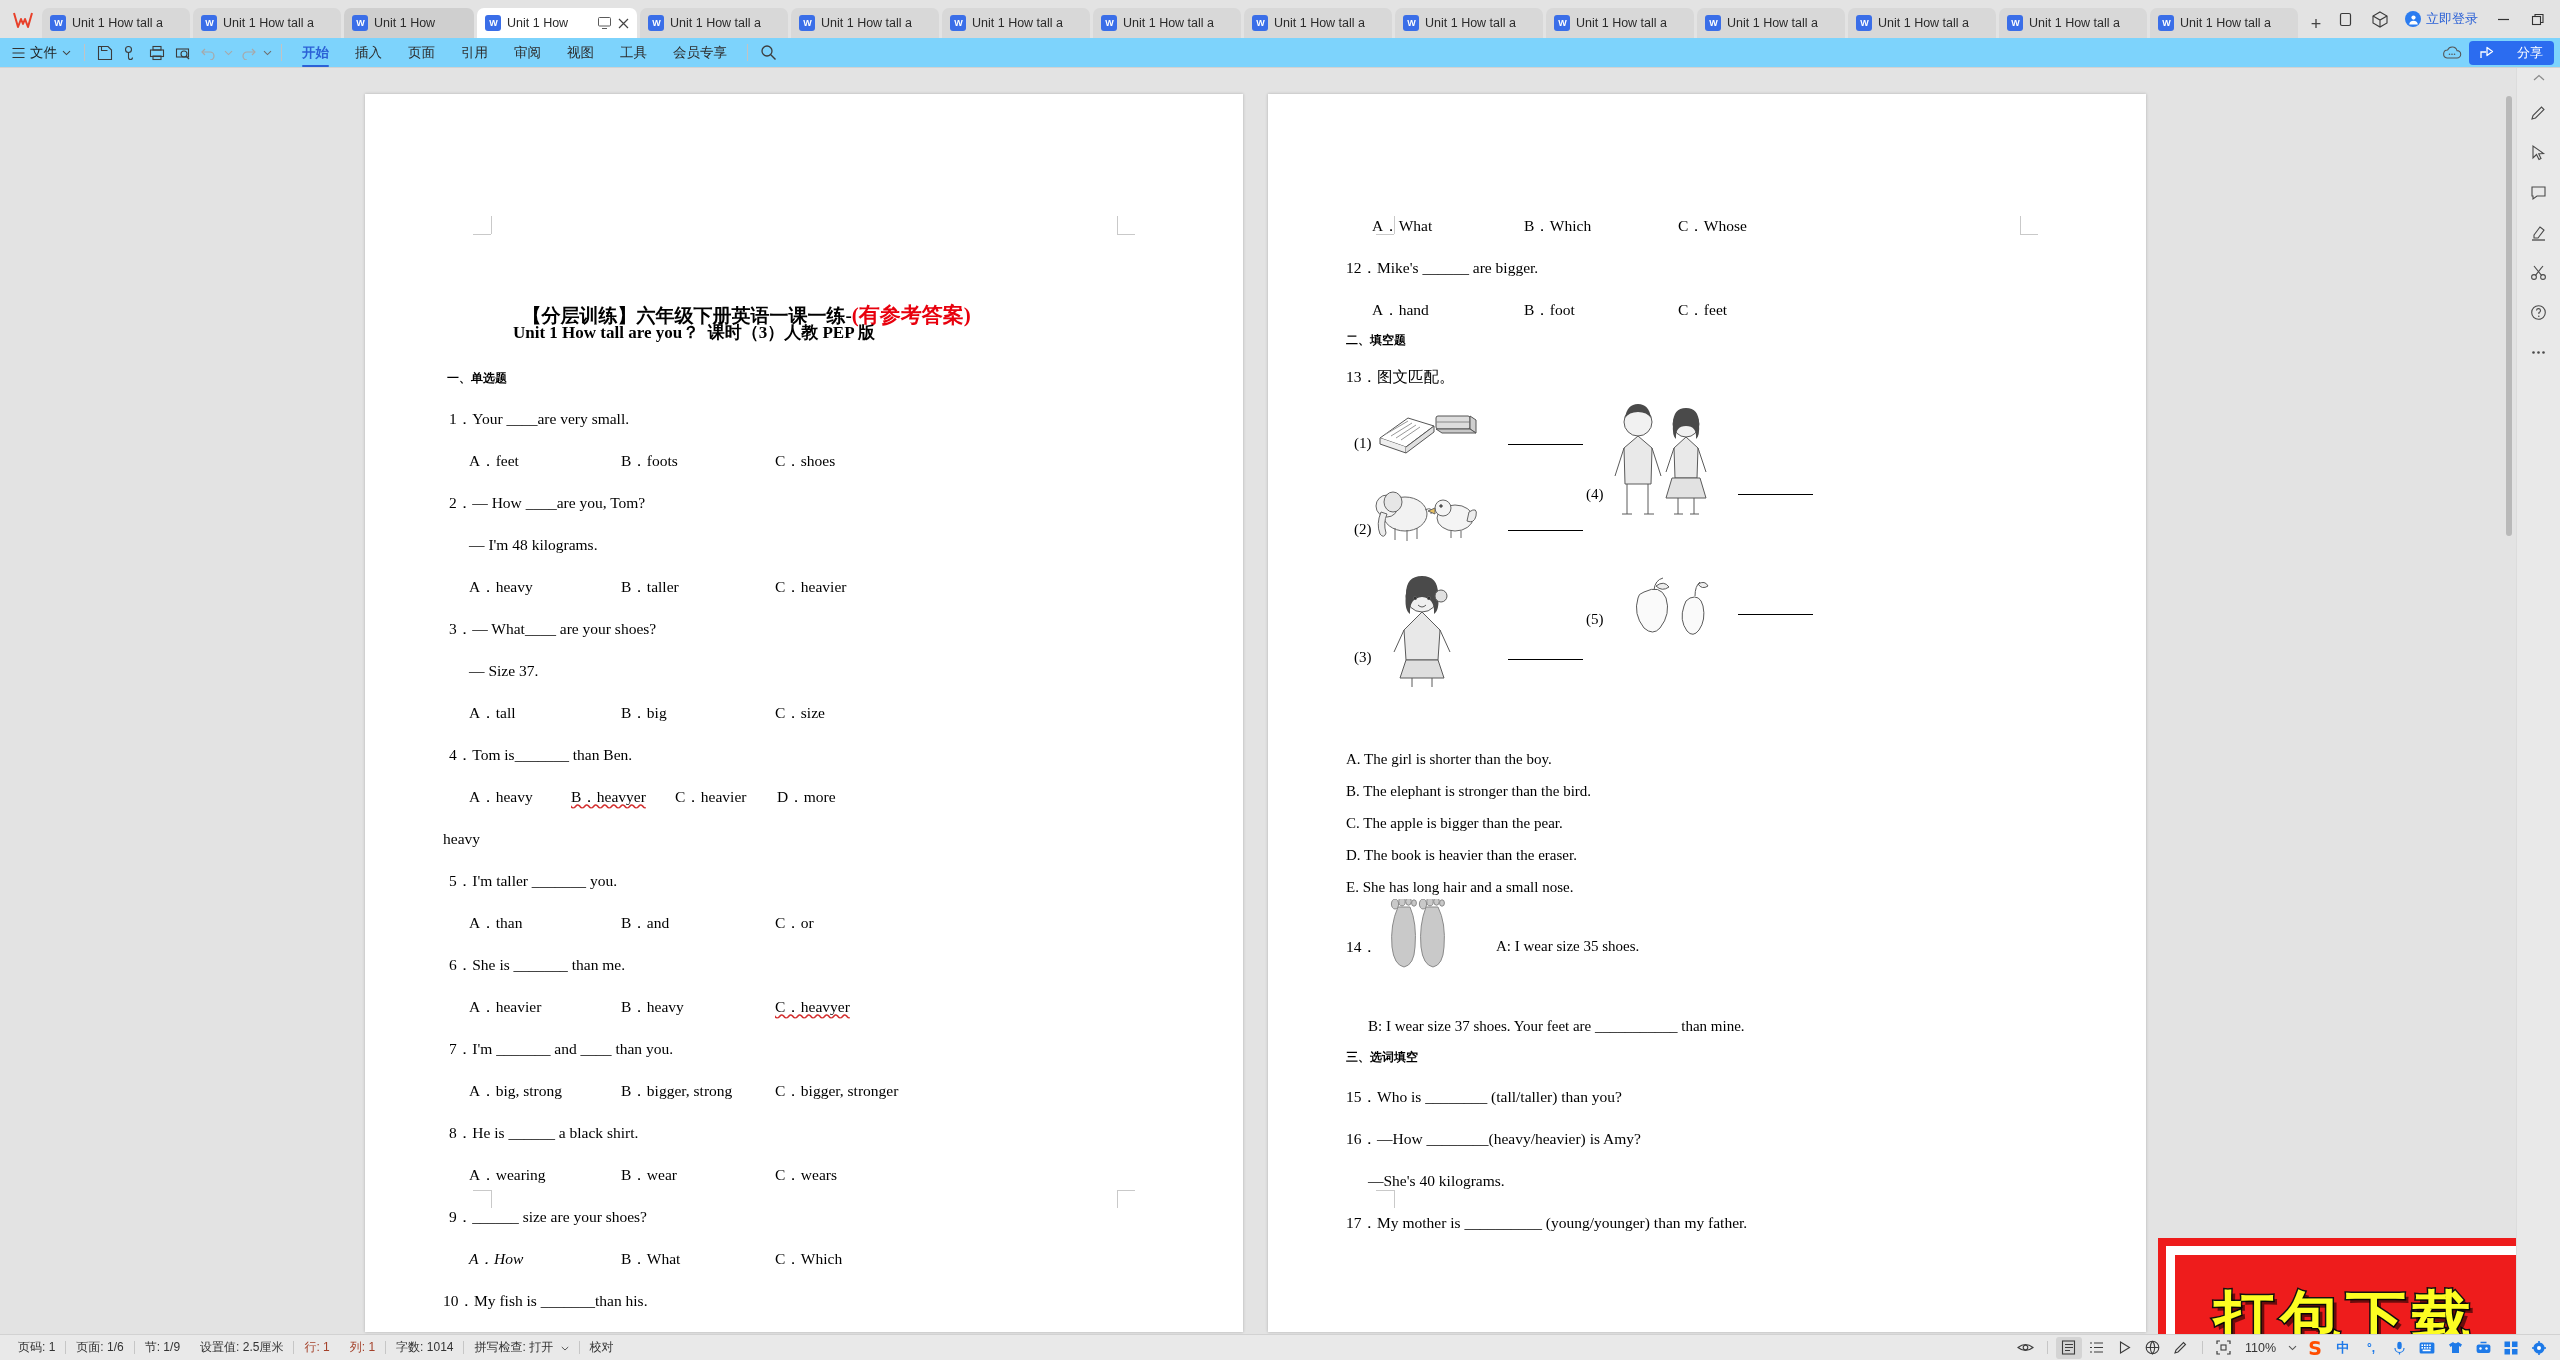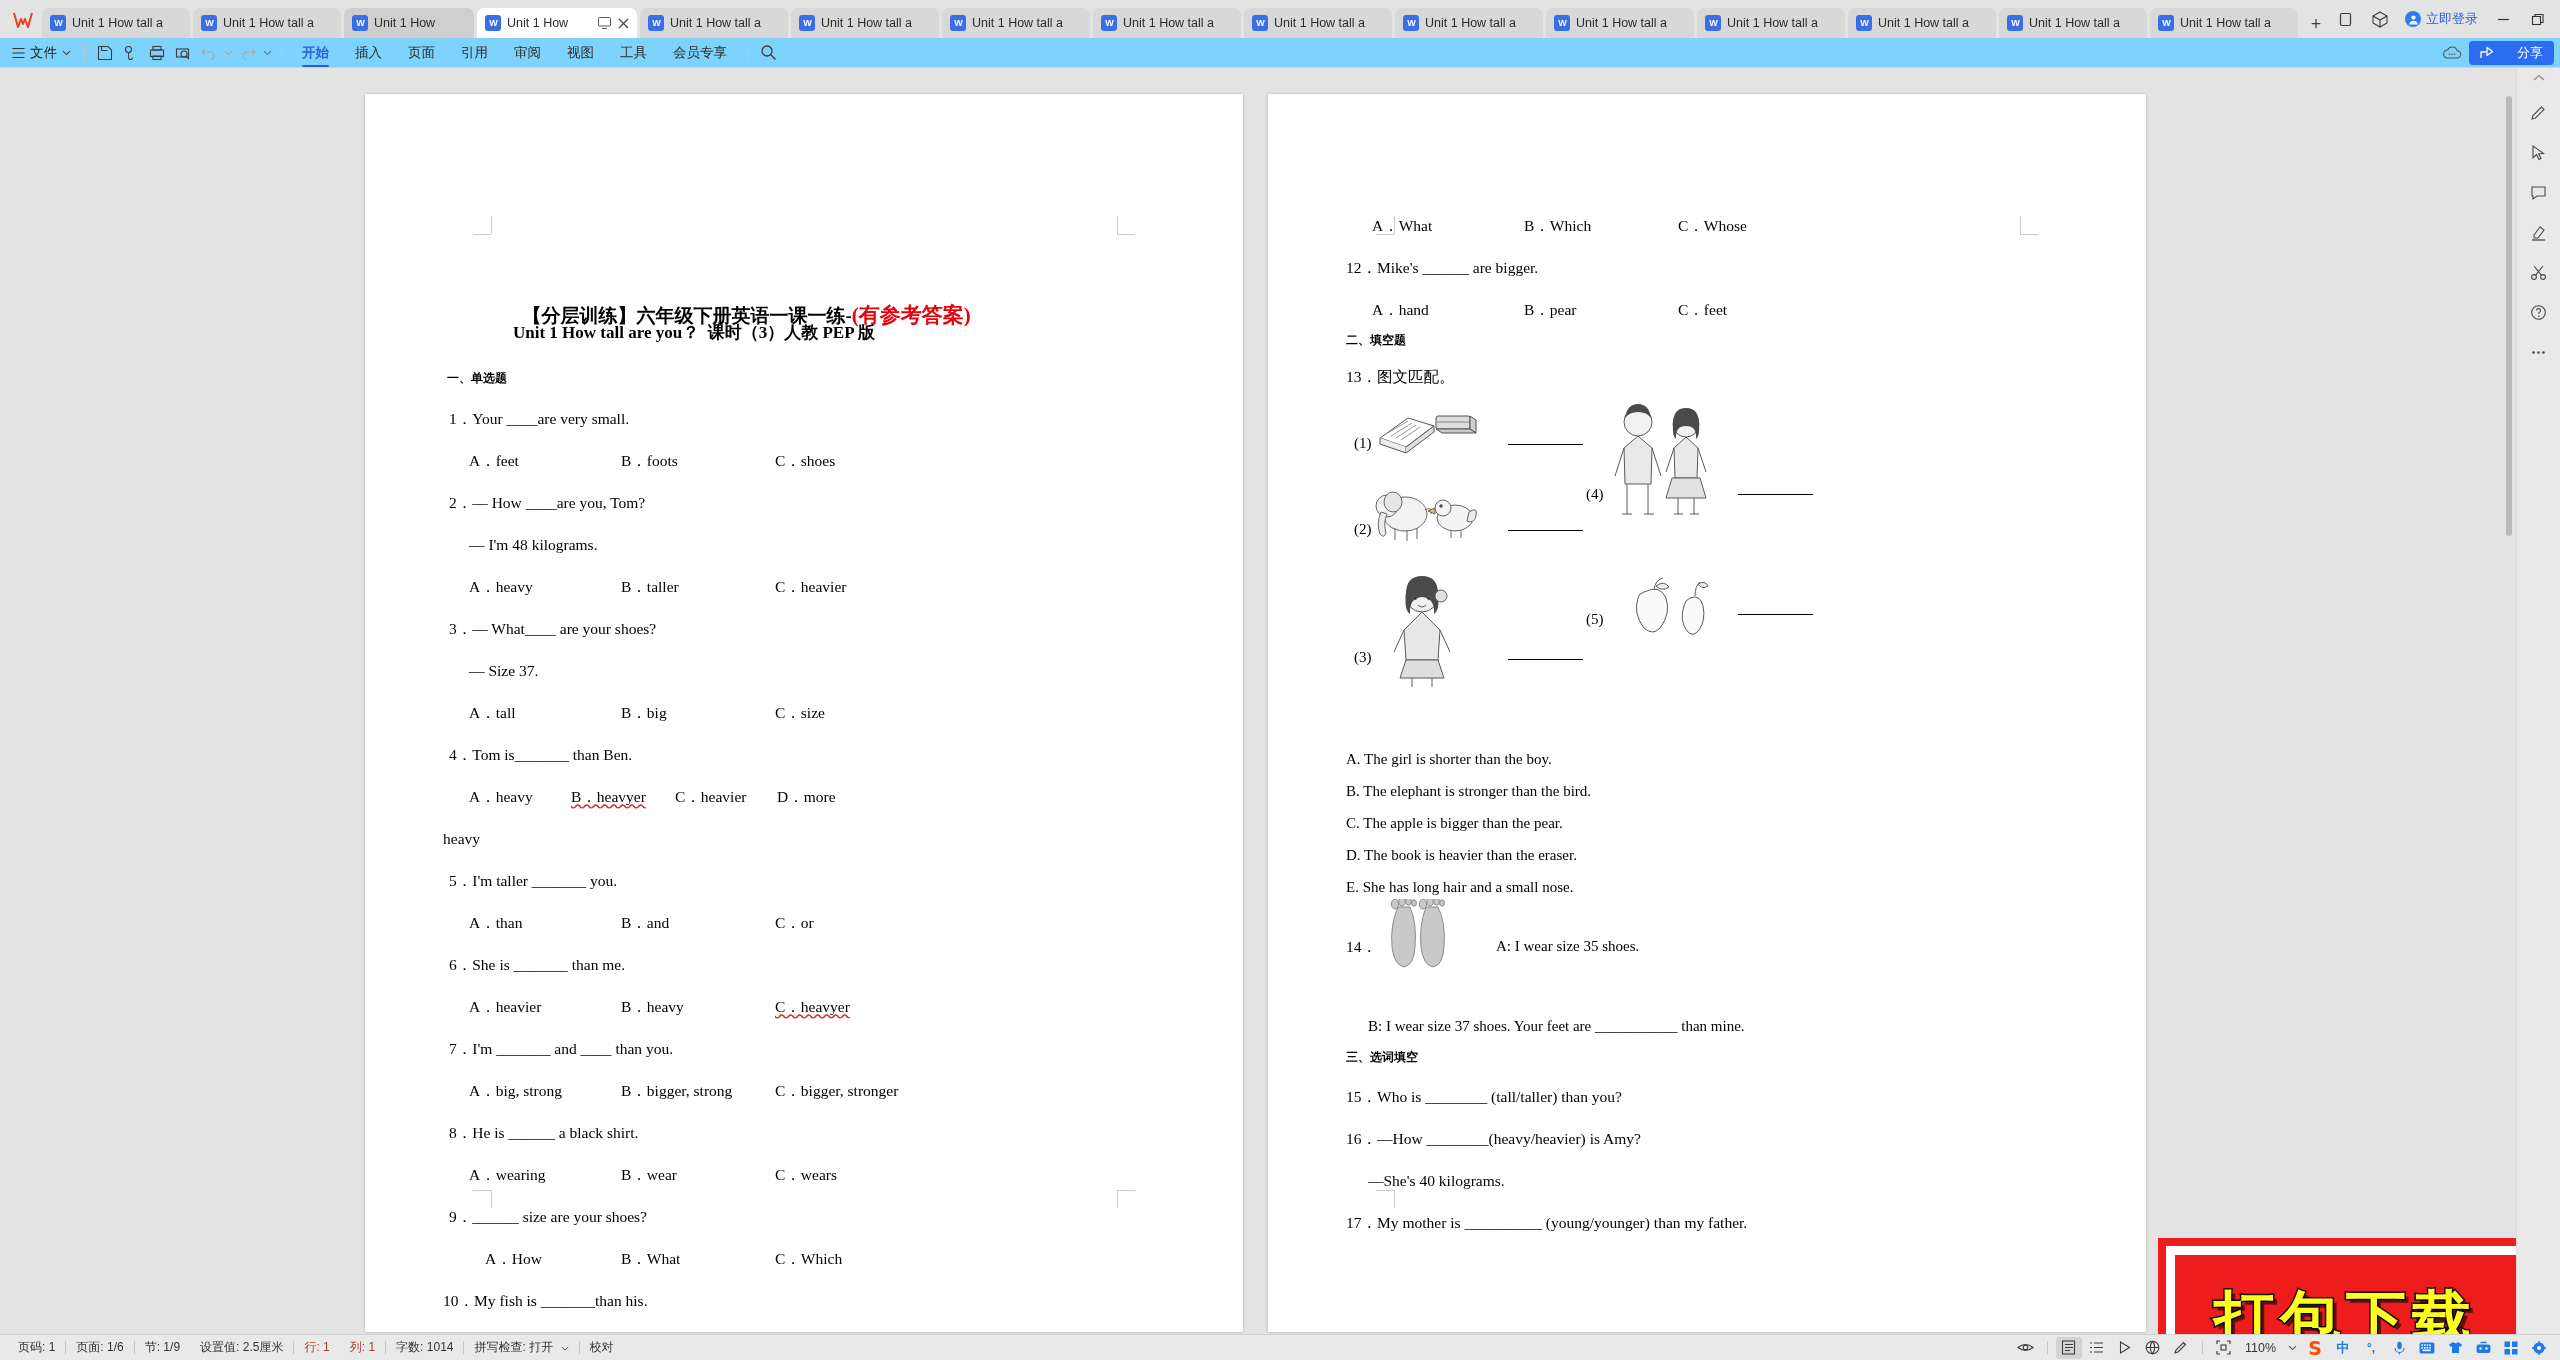--- a/index.html
+++ b/index.html
@@ -540,21 +540,21 @@
         <div class="doc-text opt" style="left:104px;top:989px;">A．big, strong</div>
         <div class="doc-text opt" style="left:256px;top:989px;">B．bigger, strong</div>
         <div class="doc-text opt" style="left:410px;top:989px;">C．bigger, stronger</div>
 
         <div class="doc-text qline" style="left:84px;top:1031px;"><span>8．</span><span>He is ______ a black shirt.</span></div>
         <div class="doc-text opt" style="left:104px;top:1073px;">A．wearing</div>
         <div class="doc-text opt" style="left:256px;top:1073px;">B．wear</div>
         <div class="doc-text opt" style="left:410px;top:1073px;">C．wears</div>
 
         <div class="doc-text qline" style="left:84px;top:1115px;"><span>9．</span><span>______ size are your shoes?</span></div>
-        <div class="doc-text opt" style="left:120px;top:1157px;">A．How</div>
+        <div class="doc-text opt" style="left:104px;top:1157px;font-style:italic;">A．How</div>
         <div class="doc-text opt" style="left:256px;top:1157px;">B．What</div>
         <div class="doc-text opt" style="left:410px;top:1157px;">C．Which</div>
 
         <div class="doc-text qline" style="left:78px;top:1199px;"><span>10．</span><span>My fish is _______than his.</span></div>
 
       </div>
     </div>
 
     <div class="page" id="page-right">
       <div class="page-inner">
@@ -564,21 +564,21 @@
         <div class="cmark cm-h" style="left:752px;top:140px;"></div>
         <div class="cmark cm-v" style="left:126px;top:1096px;"></div>
         <div class="cmark cm-h" style="left:108px;top:1096px;"></div>
 
         <div class="doc-text opt" style="left:104px;top:124px;">A．What</div>
         <div class="doc-text opt" style="left:256px;top:124px;">B．Which</div>
         <div class="doc-text opt" style="left:410px;top:124px;">C．Whose</div>
 
         <div class="doc-text qline" style="left:78px;top:166px;"><span>12．</span><span>Mike's ______ are bigger.</span></div>
         <div class="doc-text opt" style="left:104px;top:208px;">A．hand</div>
-        <div class="doc-text opt" style="left:256px;top:208px;">B．pear</div>
+        <div class="doc-text opt" style="left:256px;top:208px;">B．foot</div>
         <div class="doc-text opt" style="left:410px;top:208px;">C．feet</div>
 
         <div class="doc-text sect-head" style="left:78px;top:240px;">二、填空题</div>
         <div class="doc-text qline" style="left:78px;top:275px;"><span>13．</span><span>图文匹配。</span></div>
 
         <div class="doc-text small-en" style="left:86px;top:342px;">(1)</div>
         <svg style="position:absolute;left:110px;top:310px;" width="100" height="52" viewBox="0 0 100 52">
           <g stroke="#555" fill="none" stroke-width="1">
             <path d="M2 34 L30 14 L56 22 L28 43 Z" fill="#fff"></path>
             <path d="M2 34 L2 40 L28 49 L28 43" fill="#eee"></path>

